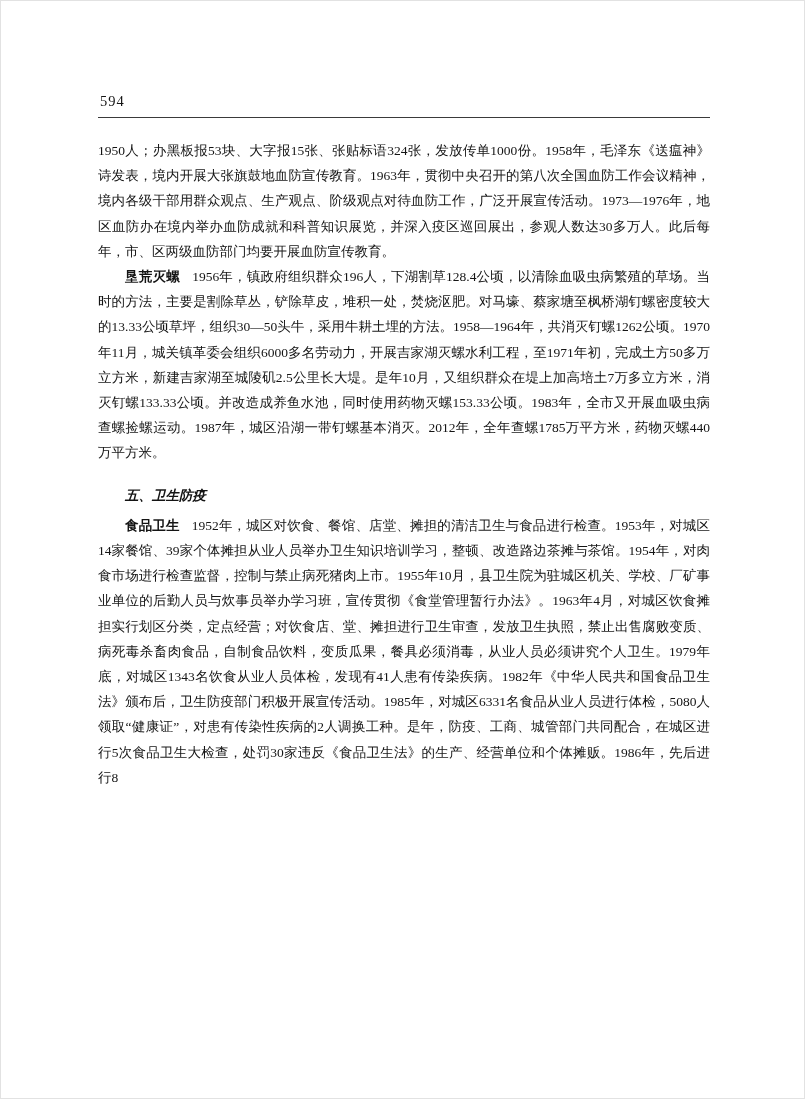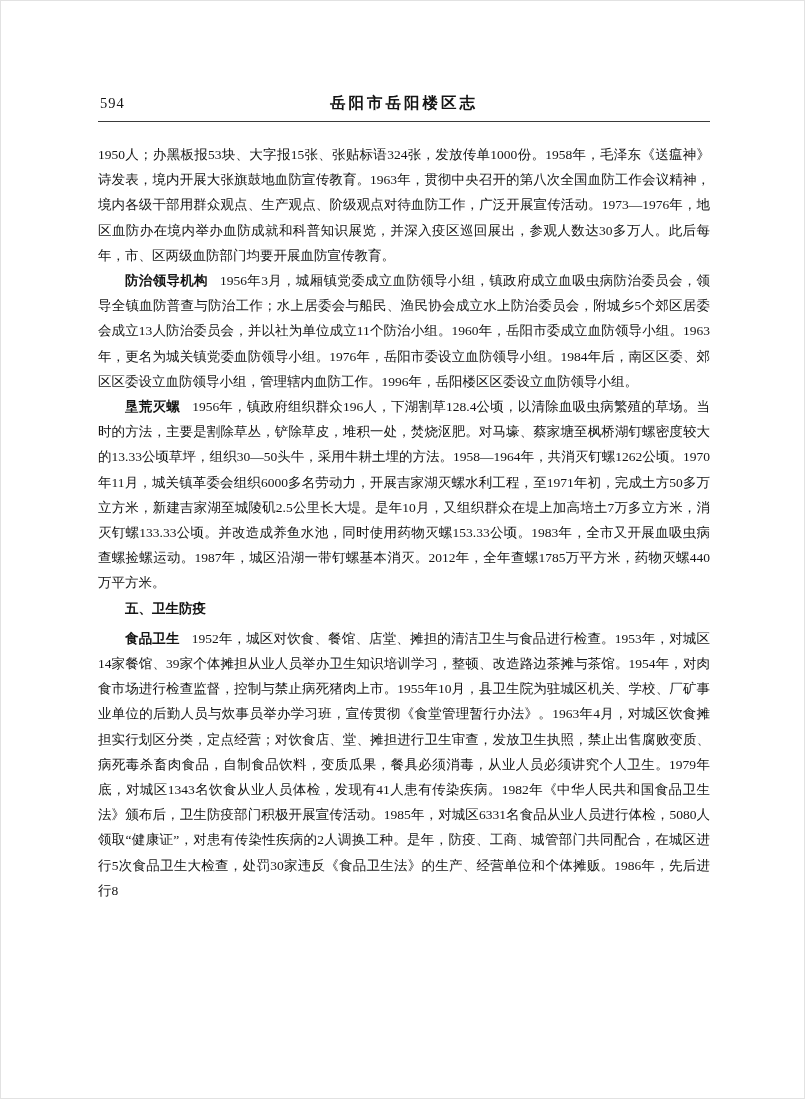--- a/index.html
+++ b/index.html
@@ -46,40 +46,39 @@
     font-size: 13.5px;
     line-height: 25.2px;
     text-align: justify;
     text-justify: inter-character;
   }
   .para { text-indent: 2em; }
   .para.cont { text-indent: 0; }
   .lead { font-weight: bold; margin-right: 0.9em; }
   .heading {
     font-weight: bold;
-    margin: 0 0 5px 0;
+    margin: 17px 0 5px 0;
+    font-style: italic;
   }
 </style>
 </head>
 <body>
 
 <div class="page">
   <div class="content">
 
     <div class="header">
       <span class="pagenum">594</span>
-      <span class="title">岳阳市岳阳楼区志</span>
       <span class="pagenum spacer"></span>
     </div>
 
     <div class="body">
 
       <p class="para cont"><span>1950人；办黑板报53块、大字报15张、张贴标语324张，发放传单1000份。1958年，毛泽东《送瘟神》诗发表，境内开展大张旗鼓地血防宣传教育。1963年，贯彻中央召开的第八次全国血防工作会议精神，境内各级干部用群众观点、生产观点、阶级观点对待血防工作，广泛开展宣传活动。1973—1976年，地区血防办在境内举办血防成就和科普知识展览，并深入疫区巡回展出，参观人数达30多万人。此后每年，市、区两级血防部门均要开展血防宣传教育。</span></p>
 
-      <p class="para"><b class="lead">防治领导机构</b><span>1956年3月，城厢镇党委成立血防领导小组，镇政府成立血吸虫病防治委员会，领导全镇血防普查与防治工作；水上居委会与船民、渔民协会成立水上防治委员会，附城乡5个郊区居委会成立13人防治委员会，并以社为单位成立11个防治小组。1960年，岳阳市委成立血防领导小组。1963年，更名为城关镇党委血防领导小组。1976年，岳阳市委设立血防领导小组。1984年后，南区区委、郊区区委设立血防领导小组，管理辖内血防工作。1996年，岳阳楼区区委设立血防领导小组。</span></p>
 
       <p class="para"><b class="lead">垦荒灭螺</b><span>1956年，镇政府组织群众196人，下湖割草128.4公顷，以清除血吸虫病繁殖的草场。当时的方法，主要是割除草丛，铲除草皮，堆积一处，焚烧沤肥。对马壕、蔡家塘至枫桥湖钉螺密度较大的13.33公顷草坪，组织30—50头牛，采用牛耕土埋的方法。1958—1964年，共消灭钉螺1262公顷。1970年11月，城关镇革委会组织6000多名劳动力，开展吉家湖灭螺水利工程，至1971年初，完成土方50多万立方米，新建吉家湖至城陵矶2.5公里长大堤。是年10月，又组织群众在堤上加高培土7万多立方米，消灭钉螺133.33公顷。并改造成养鱼水池，同时使用药物灭螺153.33公顷。1983年，全市又开展血吸虫病查螺捡螺运动。1987年，城区沿湖一带钉螺基本消灭。2012年，全年查螺1785万平方米，药物灭螺440万平方米。</span></p>
 
 
 
       <p class="para heading">五、卫生防疫</p>
 
       <p class="para"><b class="lead">食品卫生</b><span>1952年，城区对饮食、餐馆、店堂、摊担的清洁卫生与食品进行检查。1953年，对城区14家餐馆、39家个体摊担从业人员举办卫生知识培训学习，整顿、改造路边茶摊与茶馆。1954年，对肉食市场进行检查监督，控制与禁止病死猪肉上市。1955年10月，县卫生院为驻城区机关、学校、厂矿事业单位的后勤人员与炊事员举办学习班，宣传贯彻《食堂管理暂行办法》。1963年4月，对城区饮食摊担实行划区分类，定点经营；对饮食店、堂、摊担进行卫生审查，发放卫生执照，禁止出售腐败变质、病死毒杀畜肉食品，自制食品饮料，变质瓜果，餐具必须消毒，从业人员必须讲究个人卫生。1979年底，对城区1343名饮食从业人员体检，发现有41人患有传染疾病。1982年《中华人民共和国食品卫生法》颁布后，卫生防疫部门积极开展宣传活动。1985年，对城区6331名食品从业人员进行体检，5080人领取“健康证”，对患有传染性疾病的2人调换工种。是年，防疫、工商、城管部门共同配合，在城区进行5次食品卫生大检查，处罚30家违反《食品卫生法》的生产、经营单位和个体摊贩。1986年，先后进行8</span></p>
 
     </div>

